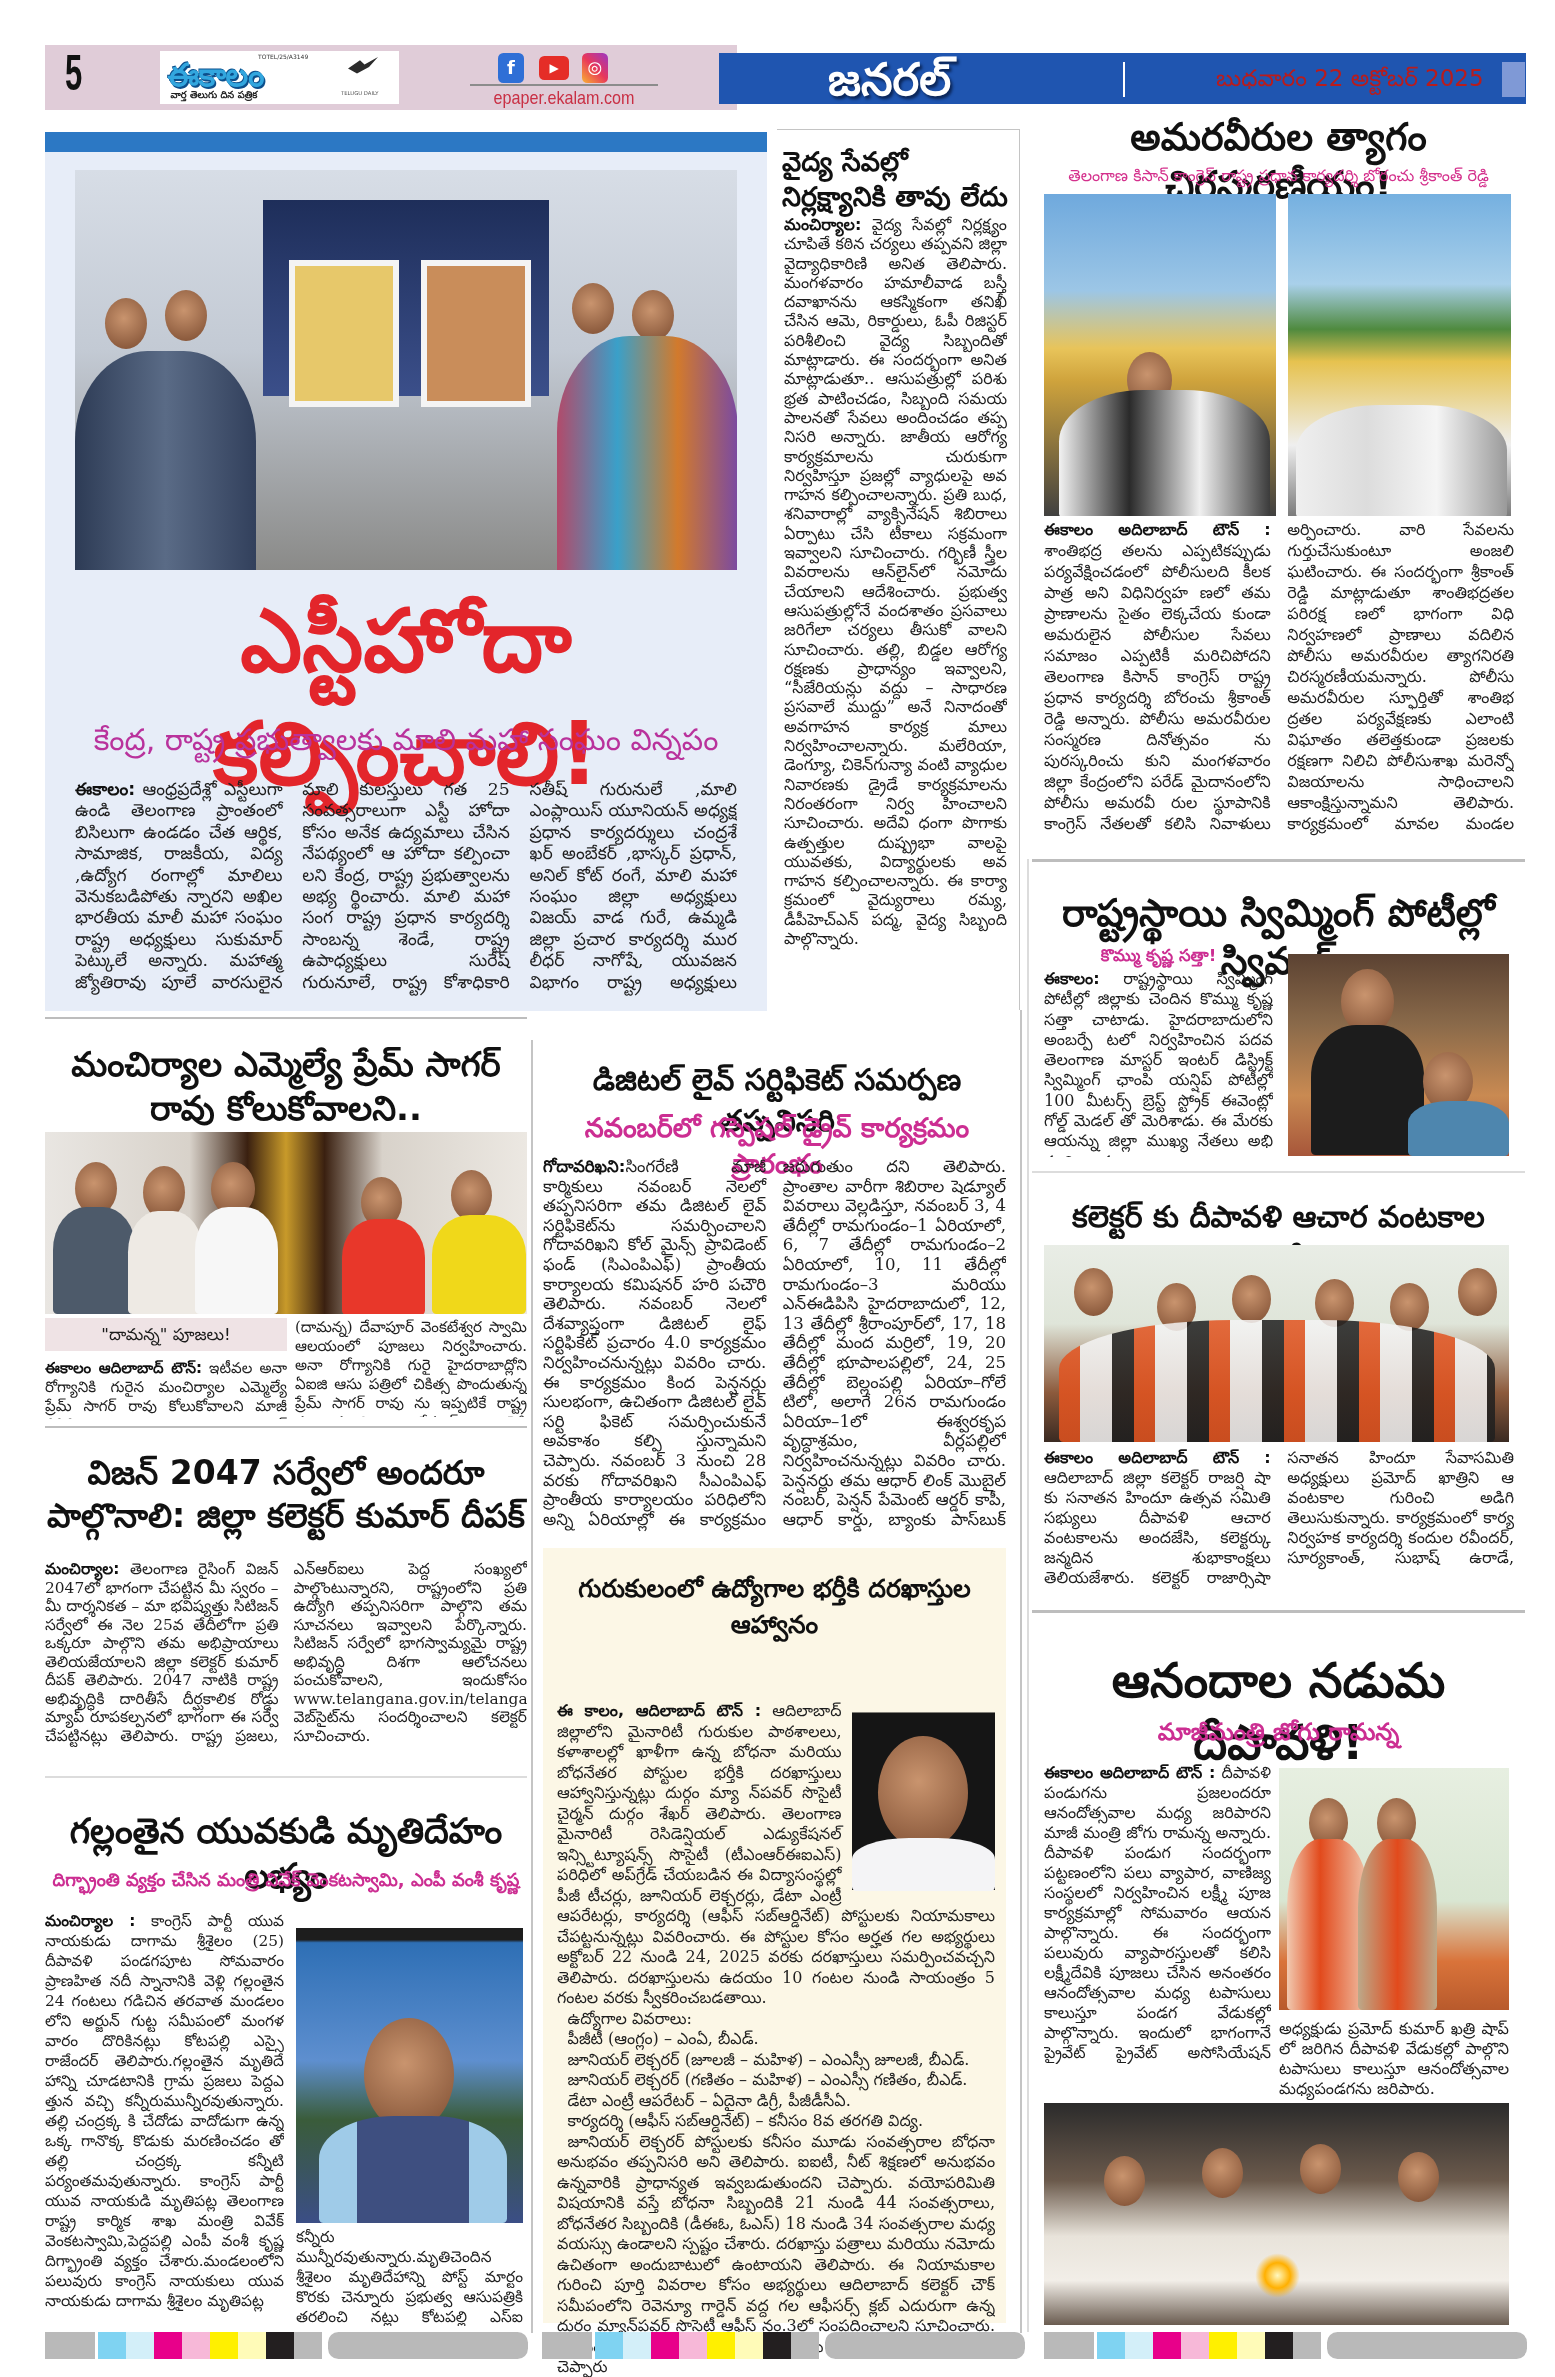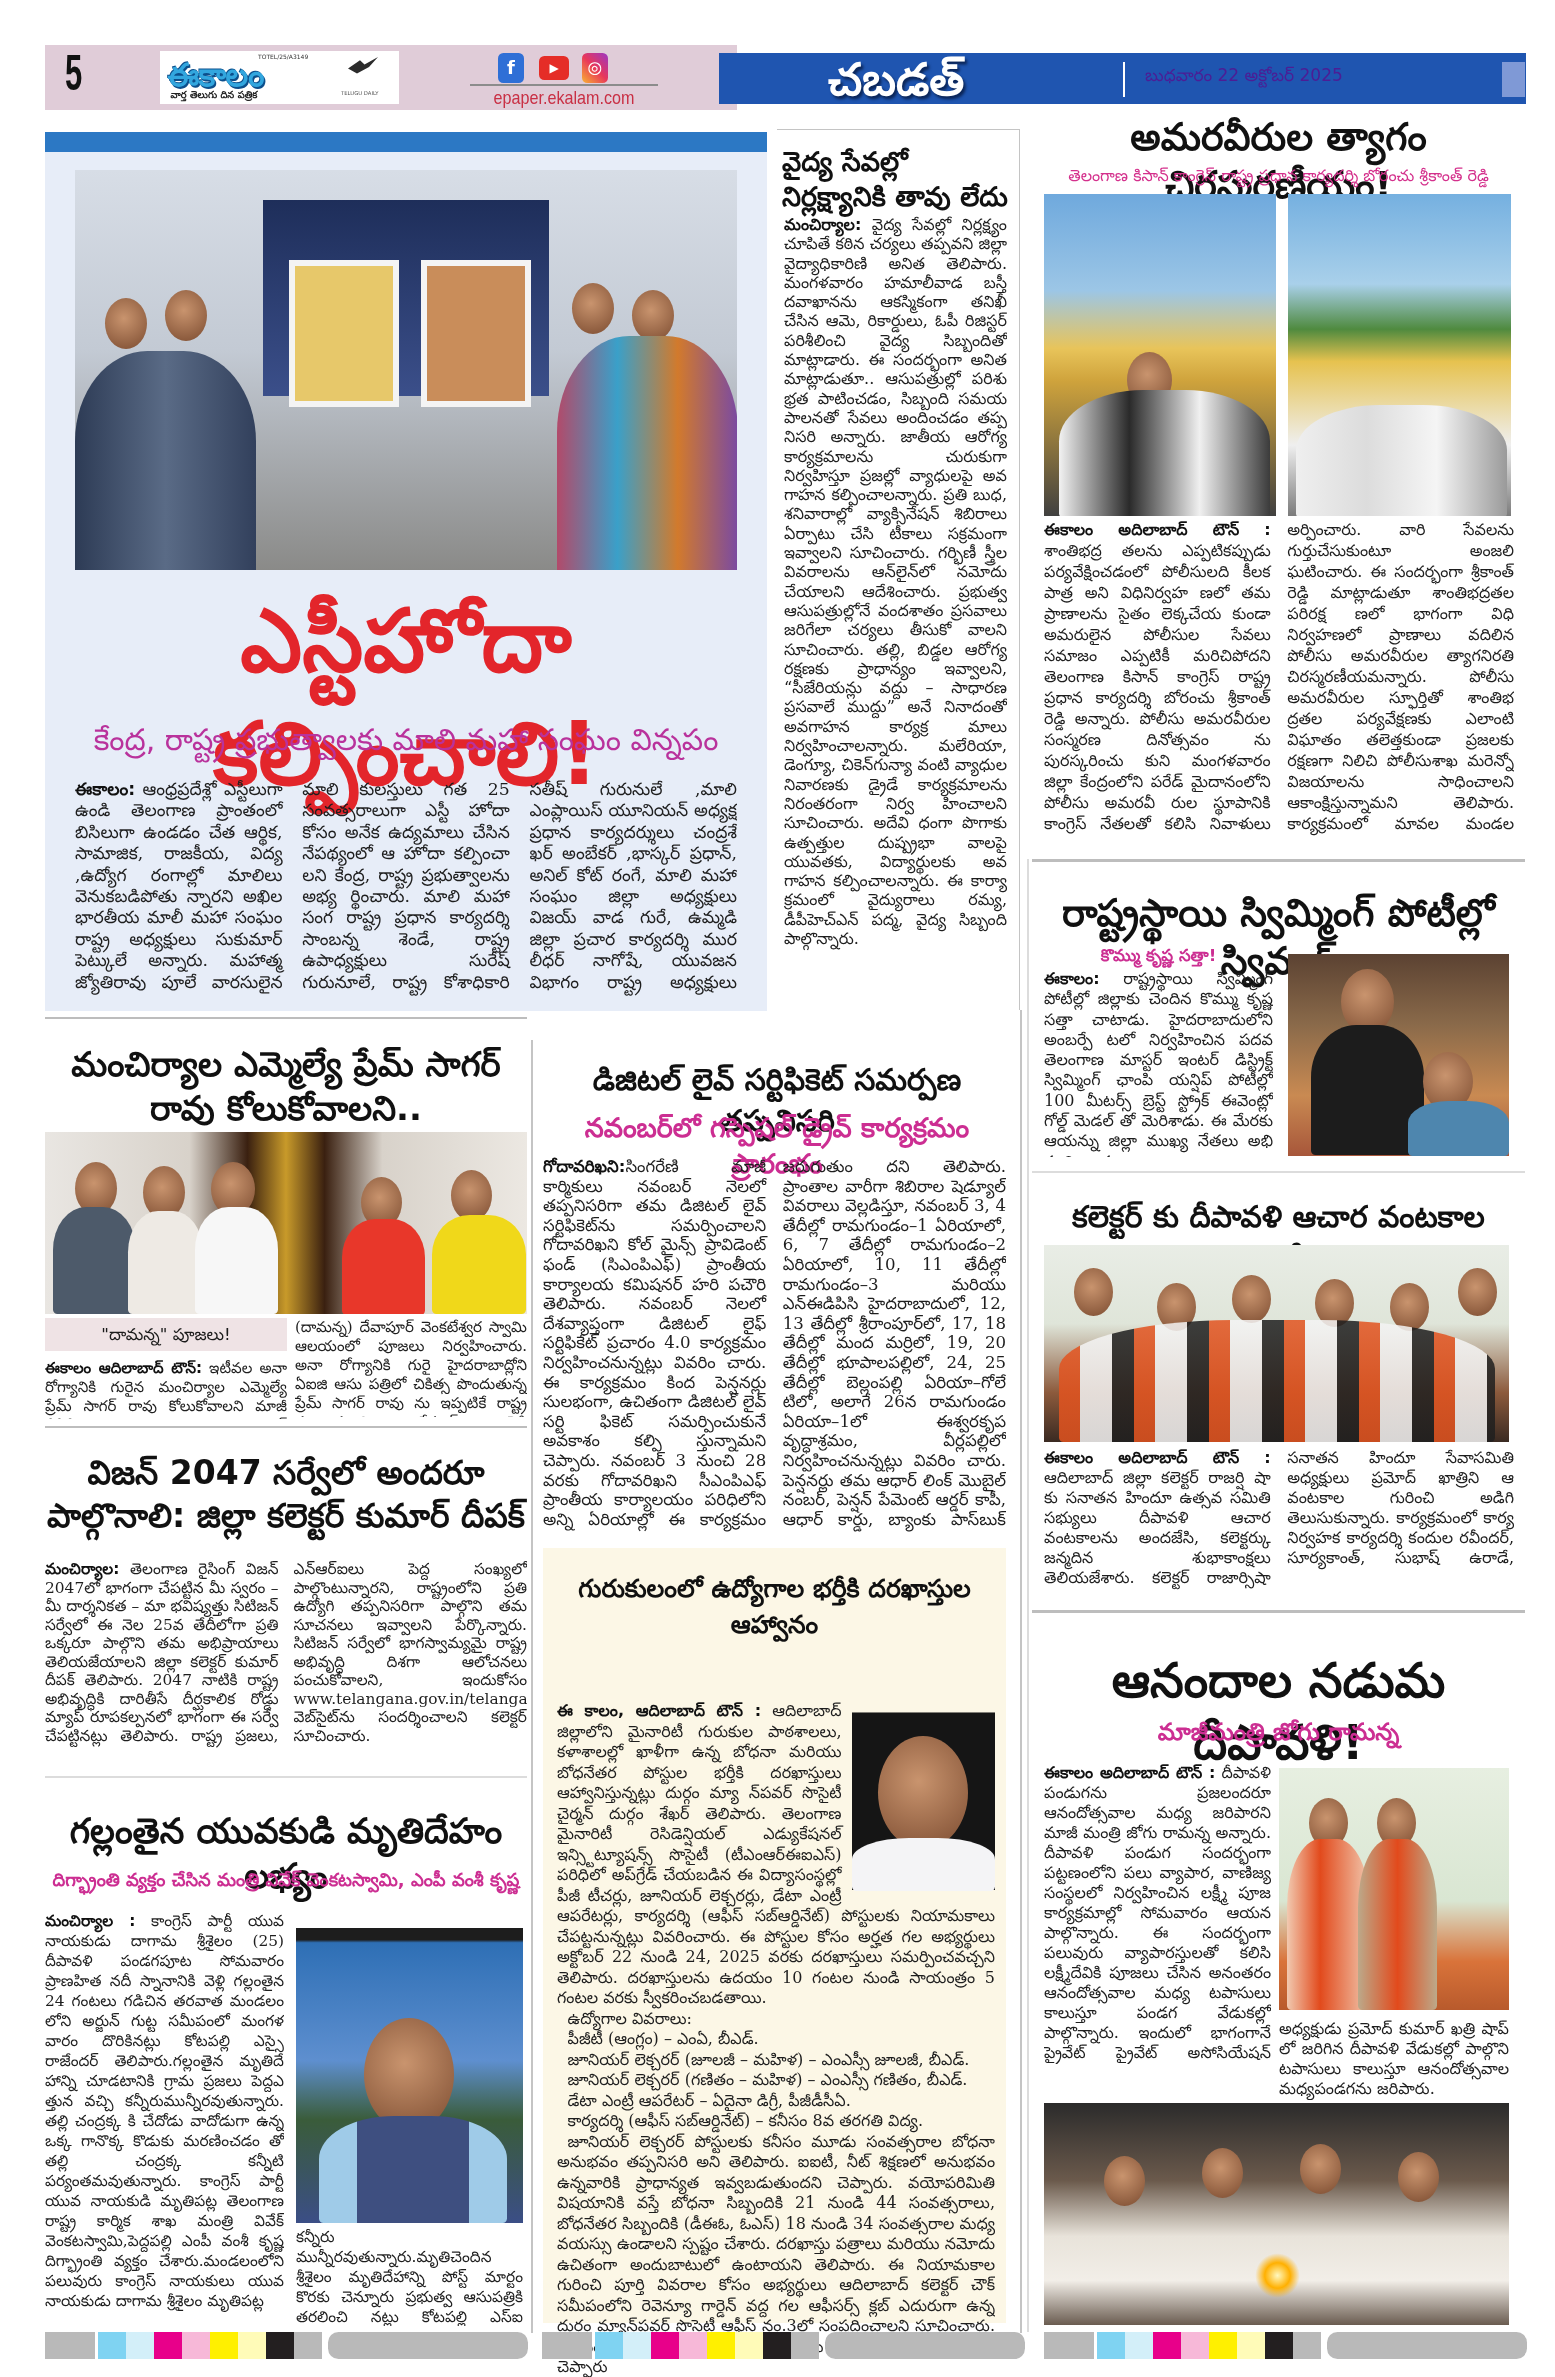--- a/index.html
+++ b/index.html
@@ -30,21 +30,21 @@
        font-size:18px;line-height:30px;text-align:center;}
   #soc-fb{left:498px;background:#2f6fd6;}
   #soc-yt{left:539px;top:56px;width:30px;height:24px;line-height:24px;font-size:12px;background:#e52d27;}
   #soc-ig{left:582px;background:linear-gradient(45deg,#f9b233,#e8375a,#9b37c4);font-size:16.6px;}
   #soc-rule{left:470px;top:84px;width:188px;height:1.5px;background:#8c8c8c;}
   #website{left:460px;top:87px;width:208px;font-size:19px;color:#c92f44;text-align:center;
            transform:scaleX(.85);font-family:"Liberation Sans",sans-serif;}
   #sec-band{left:719px;top:53px;width:807px;height:51px;background:#1f55b0;}
   #sec-title{left:828px;top:53px;font-size:45px;font-weight:bold;color:#fff;text-shadow:2.3px 3px 3px #0b2556;}
   #sec-div{left:1123px;top:62px;width:2.3px;height:35px;background:#fff;}
-  #sec-date{left:1145px;top:65px;font-size:17px;color:#4c1d95;}
+  #sec-date{left:1216px;top:65px;font-size:23px;color:#b91c1c;}
   #sec-accent{left:1502px;top:62px;width:22.6px;height:35px;background:#7f99d6;}
 
   
   #lead-box{left:45px;top:132px;width:722px;height:879px;background:#e7edf8;}
   #lead-bar{left:45px;top:132px;width:722px;height:19.6px;background:#2c78c4;}
   #lead-photo{left:75px;top:170px;width:662px;height:400px;
      background:linear-gradient(180deg,#d7dde6 0%,#c3cad4 45%,#8a8a88 100%);}
   #lead-hl{left:45px;top:585px;width:722px;font-size:87px;line-height:113px;color:#e3252b;}
   #lead-sub{left:45px;top:722px;width:722px;font-size:30px;color:#b9329c;font-weight:normal;}
   #lead-body{left:75px;top:779px;width:662px;height:220px;font-size:17.3px;line-height:21.4px;
@@ -145,21 +145,21 @@
   <span id="logo-tag">వార్త తెలుగు దిన పత్రిక</span>
   <span id="logo-ed">TELUGU DAILY</span>
 </div>
 <div id="soc-fb" class="soc">f</div>
 <div id="soc-yt" class="soc">▶</div>
 <div id="soc-ig" class="soc">◎</div>
 <div id="soc-rule" class="abs"></div>
 <div id="website" class="abs">epaper.ekalam.com</div>
 
 <div id="sec-band" class="abs"></div>
-<div id="sec-title" class="abs">చబడత్</div>
+<div id="sec-title" class="abs">జనరల్</div>
 <div id="sec-div" class="abs"></div>
 <div id="sec-date" class="abs">బుధవారం 22 అక్టోబర్ 2025</div>
 <div id="sec-accent" class="abs"></div>
 
 <div id="lead-box" class="abs"></div>
 <div id="lead-bar" class="abs"></div>
 <div id="lead-photo" class="photo">
   <div class="abs" style="left:188px;top:30px;width:286px;height:196px;background:linear-gradient(180deg,#1e2e5a,#3b4f8a);"></div>
   <div class="abs" style="left:214px;top:90px;width:98px;height:135px;background:#e7c86a;border:6px solid #f4f4f4;"></div>
   <div class="abs" style="left:346px;top:90px;width:98px;height:135px;background:#c98d5a;border:6px solid #f4f4f4;"></div>

